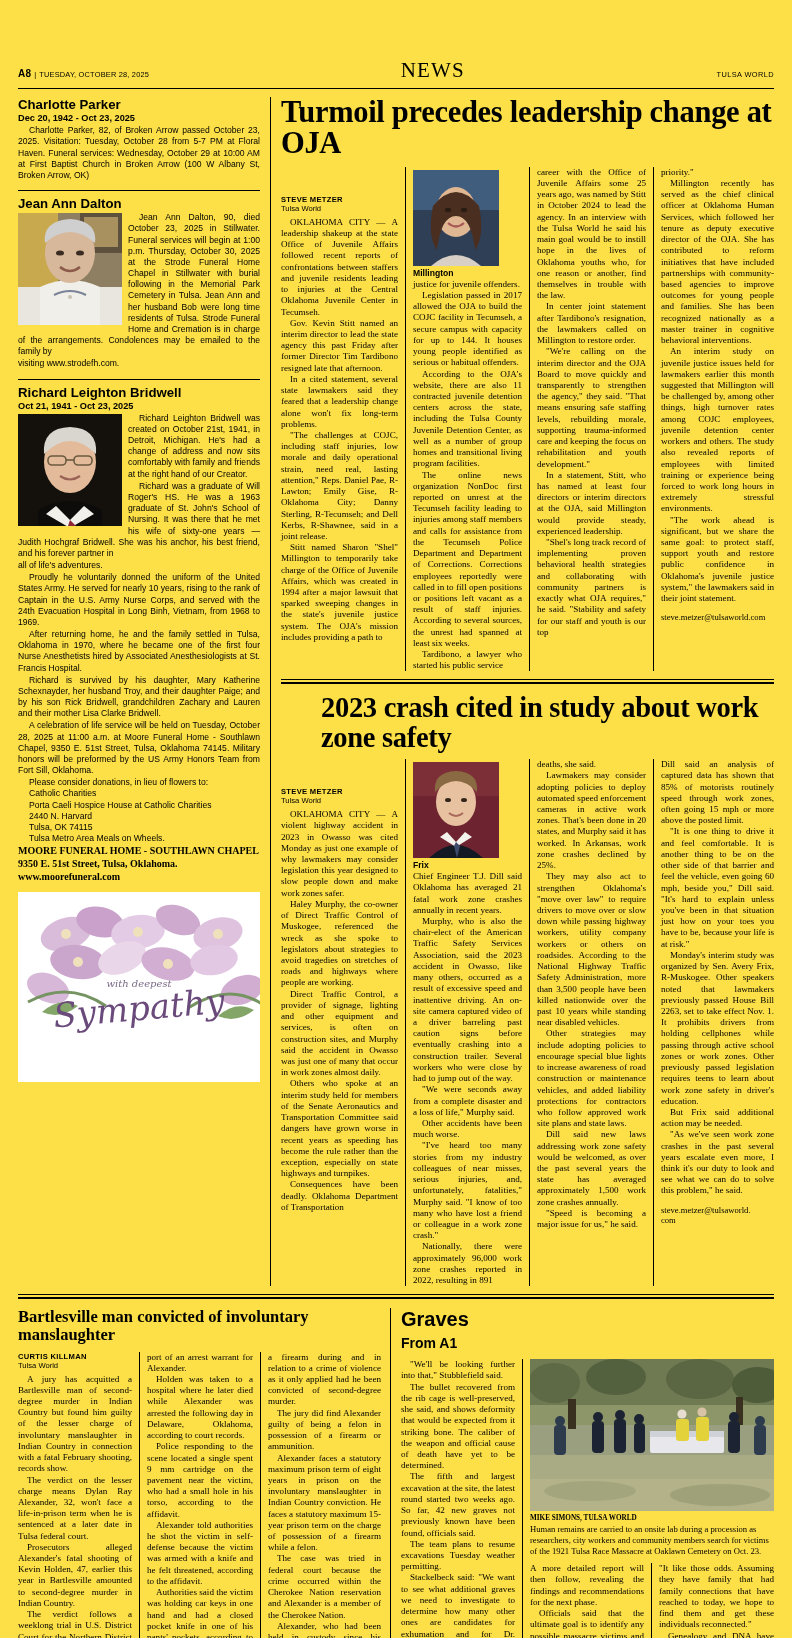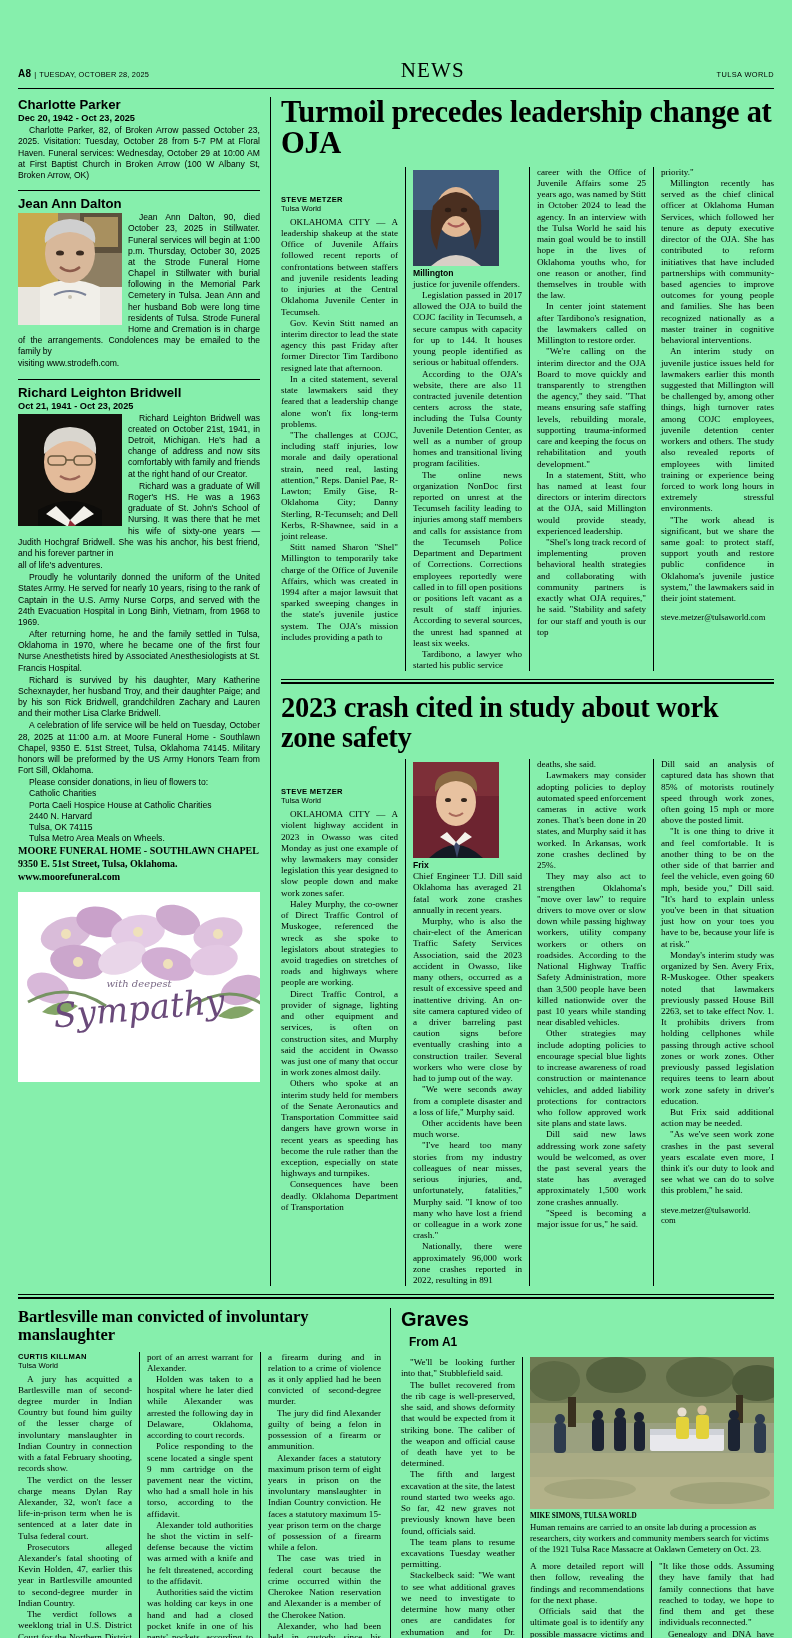--- a/index.html
+++ b/index.html
@@ -1,17 +1,17 @@
 <!DOCTYPE html>
 <html><head>
 <meta charset="utf-8">
 <style>
   html,body{margin:0;padding:0;background:#ffffff;}
   body{width:792px;height:1638px;font-family:"Liberation Serif",serif;color:#000;-webkit-font-smoothing:antialiased;}
-  .page{position:relative;width:792px;height:1638px;box-sizing:border-box;padding:0 18px;background:#86efac;}
+  .page{position:relative;width:792px;height:1638px;box-sizing:border-box;padding:0 18px;background:#fde047;}
 
   
   .masthead{display:flex;align-items:baseline;justify-content:space-between;padding-top:58px;}
   .mh-left{font-family:"Liberation Sans",sans-serif;font-size:7.4px;letter-spacing:.2px;white-space:nowrap;}
   .mh-left b{font-size:10px;font-weight:700;}
   .mh-left .sep{margin:0 3px;font-weight:400;}
   .mh-center{font-family:"Liberation Serif",serif;font-size:21px;letter-spacing:1.2px;font-weight:400;}
   .mh-right{font-family:"Liberation Sans",sans-serif;font-size:7.4px;letter-spacing:.4px;}
   .mh-rule{border-top:1.6px solid #000;margin-top:5px;}
 
@@ -36,21 +36,21 @@
   .ob-list{font-family:"Liberation Sans",sans-serif;font-size:8.6px;line-height:1.30;margin-left:11px;}
   .ob-strong{font-family:Liberation Serif, serif;font-weight:700;font-size:10px;line-height:1.30;}
 
   
   .sympathy{margin-top:8px;height:190px;position:relative;overflow:hidden;}
   .symp-script{position:absolute;left:50%;top:96px;transform:translateX(-50%) rotate(-5deg);font-family:"DejaVu Serif",serif;font-style:italic;font-size:34px;color:#6a4a7a;white-space:nowrap;}
   .symp-small{position:absolute;left:50%;top:86px;transform:translateX(-50%);font-family:"DejaVu Serif",serif;font-style:italic;font-size:10px;color:#7a6a86;}
 
   
   .headline{font-family:"Liberation Serif",serif;font-weight:700;font-size:30.5px;line-height:1.03;letter-spacing:-.3px;margin:0 0 7px 0;}
-  .headline2{font-size:28.5px;}
+  .headline2{font-size:28.5px;margin-left:40px;}
   .dblrule{border-top:1.2px solid #000;border-bottom:2.6px solid #000;height:2px;margin:8px 0 9px 0;}
 
   
   .cols4{display:flex;}
   .cols4 > .c{box-sizing:border-box;padding:0 7px;}
   .cols4 > .c:first-child{padding-left:0;margin-top:28px;}
   .cols4 > .c:last-child{padding-right:0;}
   .byline{font-family:"Liberation Sans",sans-serif;font-weight:700;font-size:7.6px;letter-spacing:.3px;margin-bottom:0px;}
   .byline-pub{font-family:"Liberation Sans",sans-serif;font-size:7.6px;margin-bottom:4px;}
   p.t{font-family:"Liberation Serif",serif;font-size:9.1px;line-height:1.235;text-align:justify;text-indent:9px;margin:0;-webkit-hyphens:auto;hyphens:auto;}
@@ -61,21 +61,21 @@
   .mug{width:86px;height:96px;background:#3c4a5c;margin:1px 0 1px 0;}
   .mug-wrap{float:left;margin:2px 6px 1px 0;}
   .mug-cap{font-family:"Liberation Sans",sans-serif;font-weight:700;font-size:8.6px;margin-top:2px;}
 
   
   .bottom{display:flex;margin-top:4px;}
   .bot-left{flex:0 0 372px;width:372px;box-sizing:border-box;padding-right:9px;}
   .bot-right{flex:1 1 auto;box-sizing:border-box;padding-left:10px;border-left:1px solid #000;}
   .bot-head{font-family:"Liberation Serif",serif;font-weight:700;font-size:16.5px;line-height:1.1;margin:0 0 7px 0;}
   .jump-head{font-family:"Liberation Sans",sans-serif;font-weight:700;font-size:20px;margin:0 0 4px 0;}
-  .jump-from{font-family:"Liberation Sans",sans-serif;font-weight:700;font-size:12px;margin:0 0 8px 8px;}
+  .jump-from{font-family:"Liberation Sans",sans-serif;font-weight:700;font-size:14px;margin:0 0 8px 0;}
   .cols3{display:flex;}
   .cols3 > .c{box-sizing:border-box;padding:0 7px;}
   .cols3 > .c:first-child{padding-left:0;}
   .cols3 > .c:last-child{padding-right:0;}
   .cols2 > .c{box-sizing:border-box;}
 
   .photo-news{width:100%;height:152px;background:#8a8f7e;position:relative;overflow:hidden;}
   .photo-credit{font-family:Liberation Serif, serif;font-weight:700;font-size:7.2px;margin:3px 0 2px 0;}
   .photo-cap{font-family:"Liberation Serif",serif;font-size:8.6px;line-height:1.24;margin:0 0 7px 0;}
 </style>

